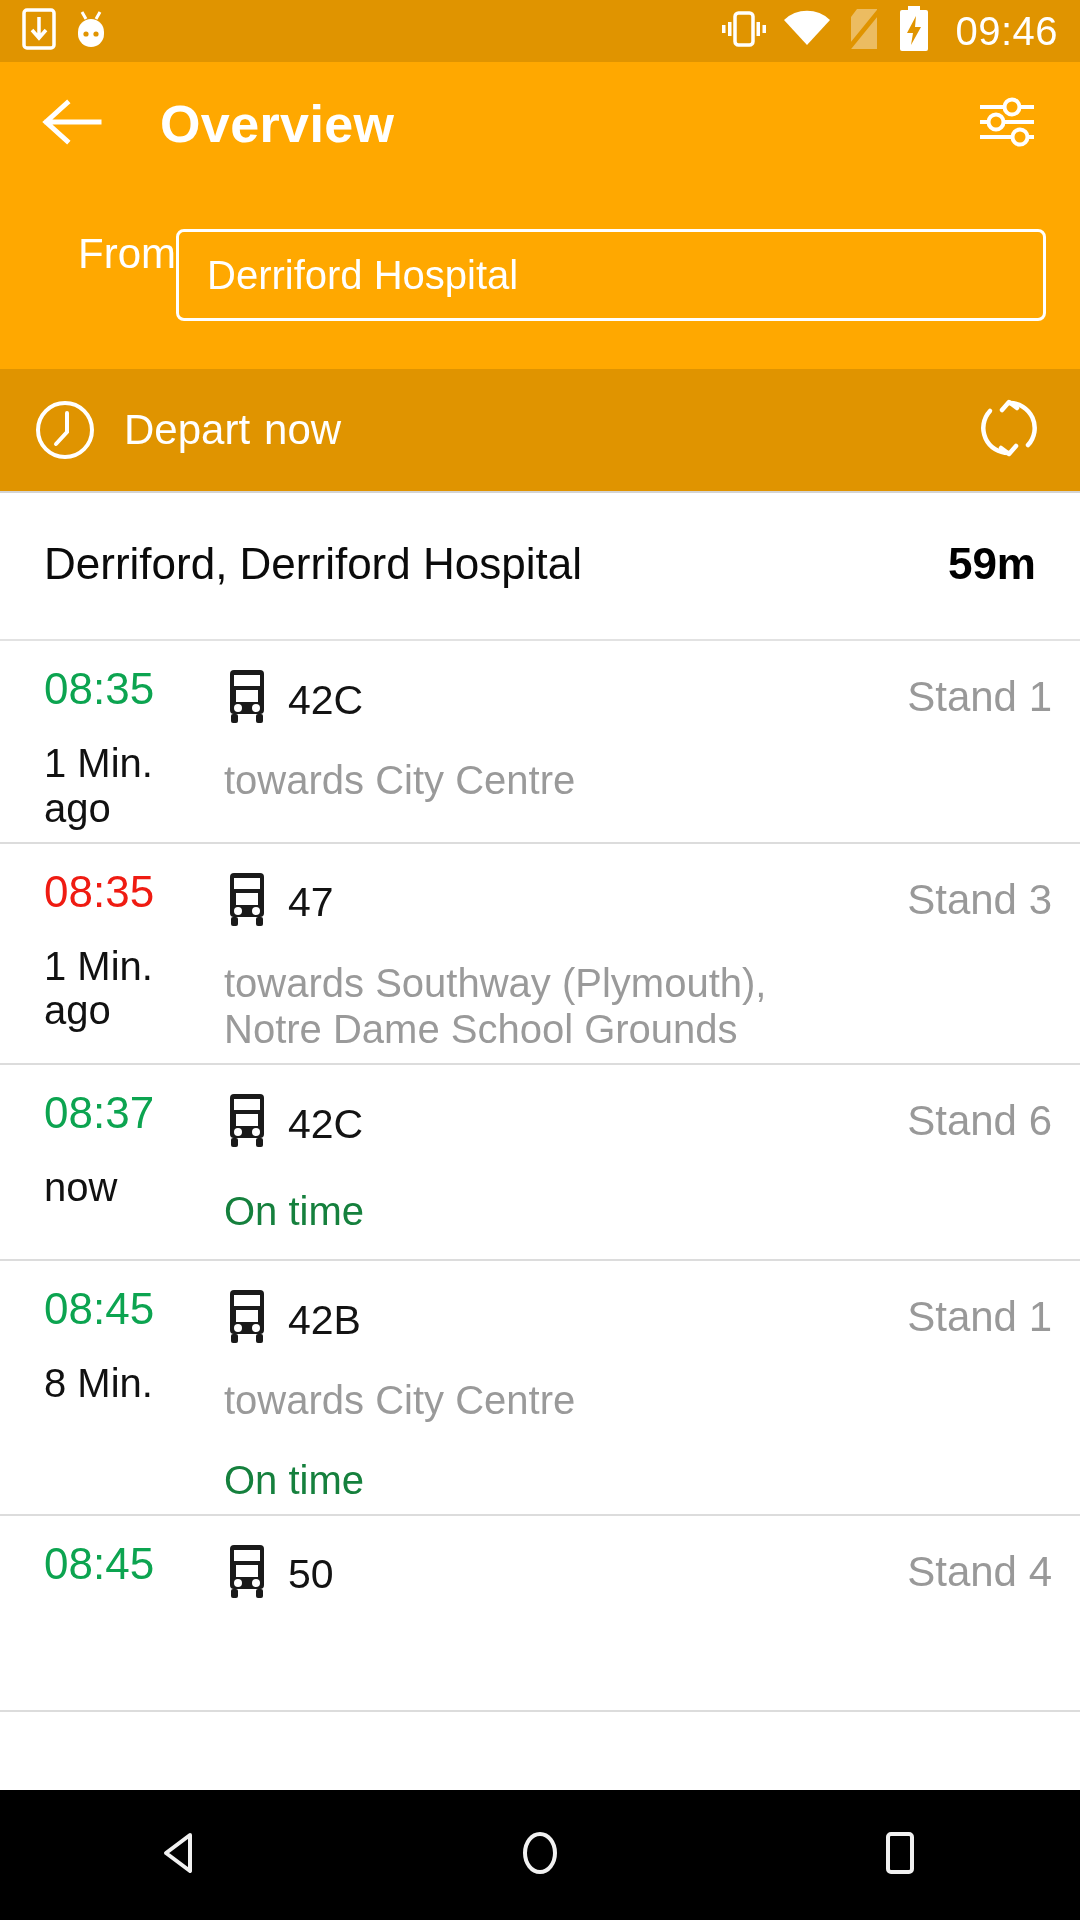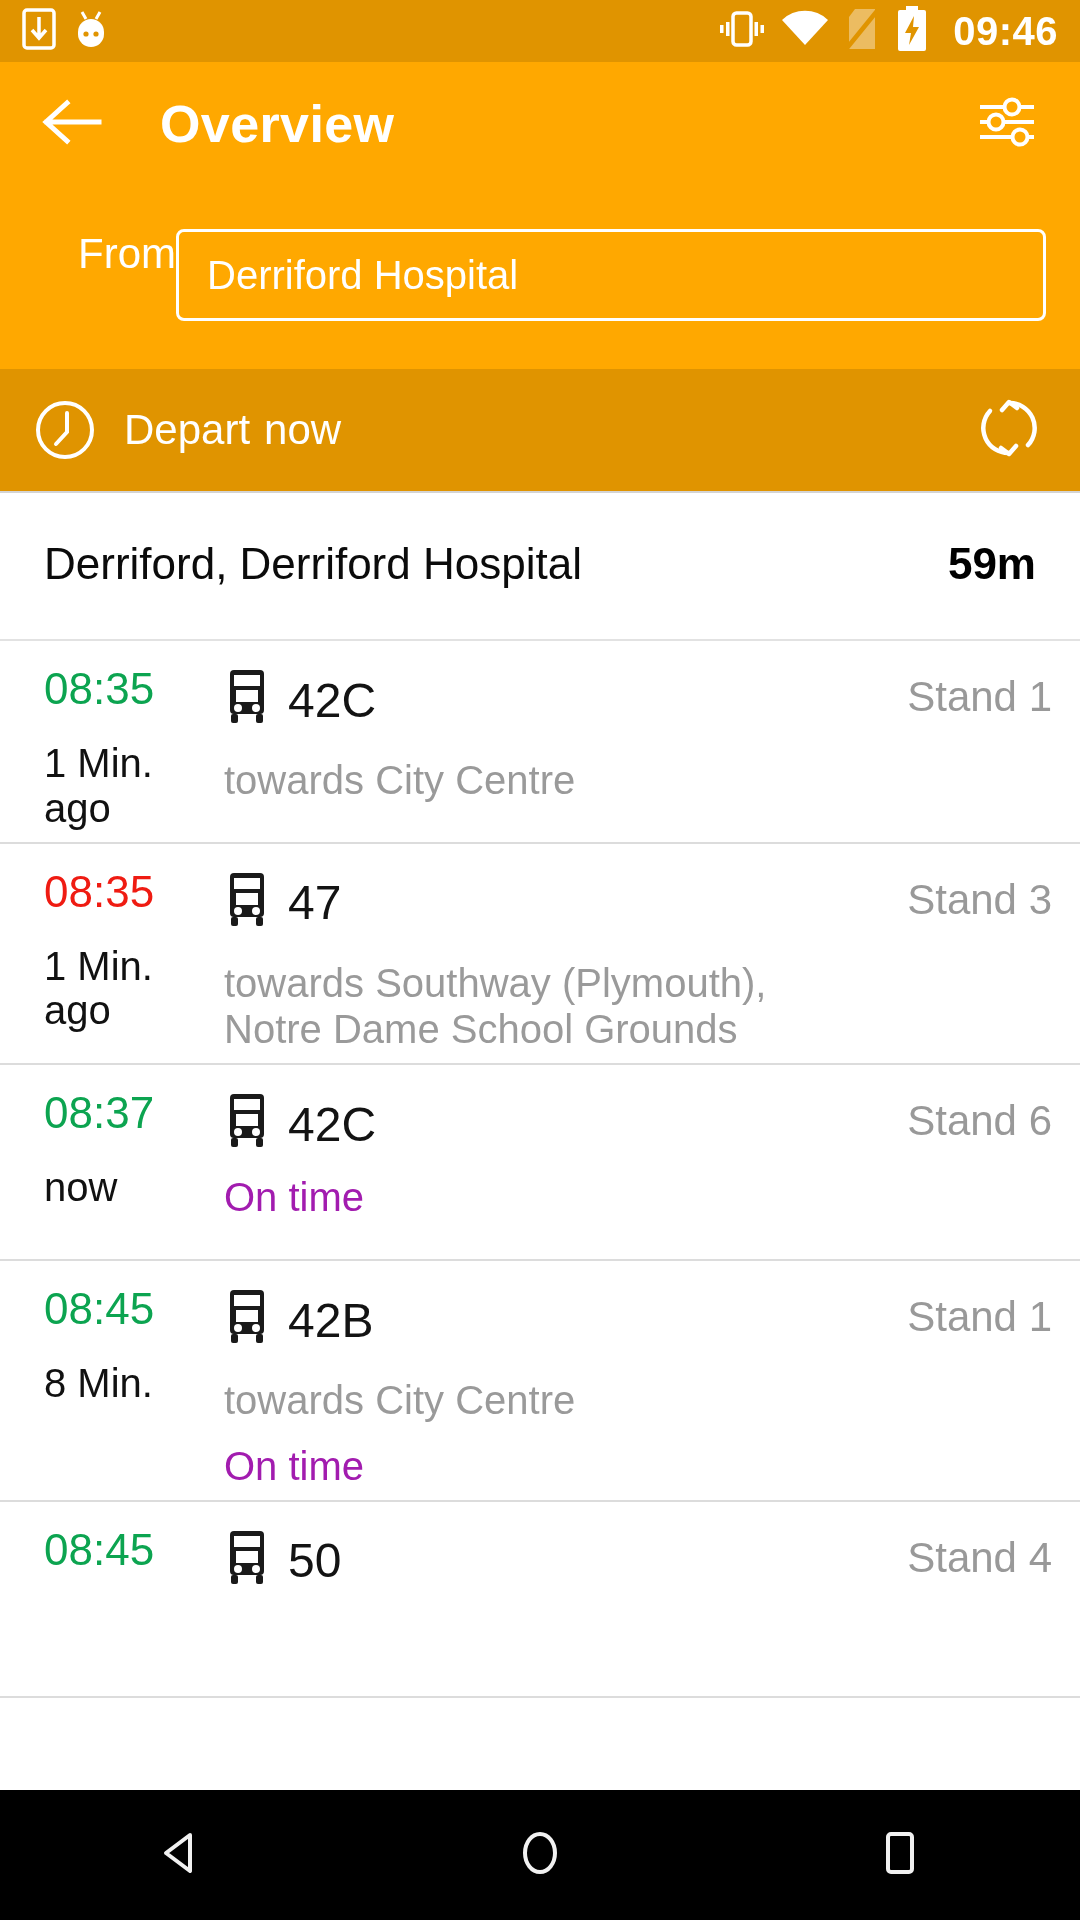--- a/index.html
+++ b/index.html
@@ -11,21 +11,21 @@
   }
   #app { position: relative; width: 1080px; height: 1920px; display: flex; flex-direction: column; }
 
   
   .statusbar {
     height: 62px; background: #e09400; flex: 0 0 62px;
     display: flex; align-items: center; padding: 0 22px; color: #fff;
   }
   .sb-left { display: flex; align-items: center; gap: 16px; }
   .sb-right { margin-left: auto; display: flex; align-items: center; gap: 14px; }
-  .sb-time { font-size: 40px; font-weight: 700; letter-spacing: 0.5px; color: #fff; margin-left: 10px; }
+  .sb-time { font-size: 40px; font-weight: 400; letter-spacing: 0.5px; color: #fff; margin-left: 10px; }
 
   
   .appbar { background: #ffa800; flex: 0 0 0; padding-bottom: 4px; }
   .appbar-top { height: 124px; display: flex; align-items: center; padding: 0 34px; }
   .back-btn { width: 76px; height: 76px; display: flex; align-items: center; justify-content: center; cursor: pointer; }
   .appbar-title {
     font-size: 52px; font-weight: bold; color: #ffffff;
     margin-left: 50px; letter-spacing: 0.4px;
   }
   .appbar-actions { margin-left: auto; display: flex; align-items: center; }
@@ -68,23 +68,23 @@
     padding: 26px 28px 11px 44px; min-height: 196px;
   }
   .dep-left { flex: 0 0 180px; padding-right: 14px; }
   .dep-time { font-size: 44px; line-height: 1.0; margin-bottom: 30px; }
   .dep-time.green { color: #0ca450; }
   .dep-time.red   { color: #ef1b12; }
   .dep-countdown { font-size: 40px; color: #111111; line-height: 1.12; }
 
   .dep-mid { flex: 1 1 auto; padding-top: 2px; }
   .dep-routeline { display: flex; align-items: center; gap: 18px; }
-  .dep-route { font-size: 48px; color: #131313; }
+  .dep-route { font-size: 41px; color: #131313; }
   .dep-towards { font-size: 40px; color: #9a9a9a; margin-top: 26px; line-height: 1.16; }
-  .dep-status { font-size: 40px; color: #a21caf; margin-top: 20px; }
+  .dep-status { font-size: 40px; color: #15803d; margin-top: 34px; }
 
   .dep-right { flex: 0 0 230px; text-align: right; padding-top: 6px; }
   .dep-stand { font-size: 42px; color: #999999; }
 
   
   .navbar {
     position: absolute; left: 0; bottom: 0; width: 1080px; height: 130px;
     background: #000000; display: flex; align-items: center; justify-content: space-around;
   }
   .nav-btn { width: 150px; height: 130px; display: flex; align-items: center; justify-content: center; cursor: pointer; }

